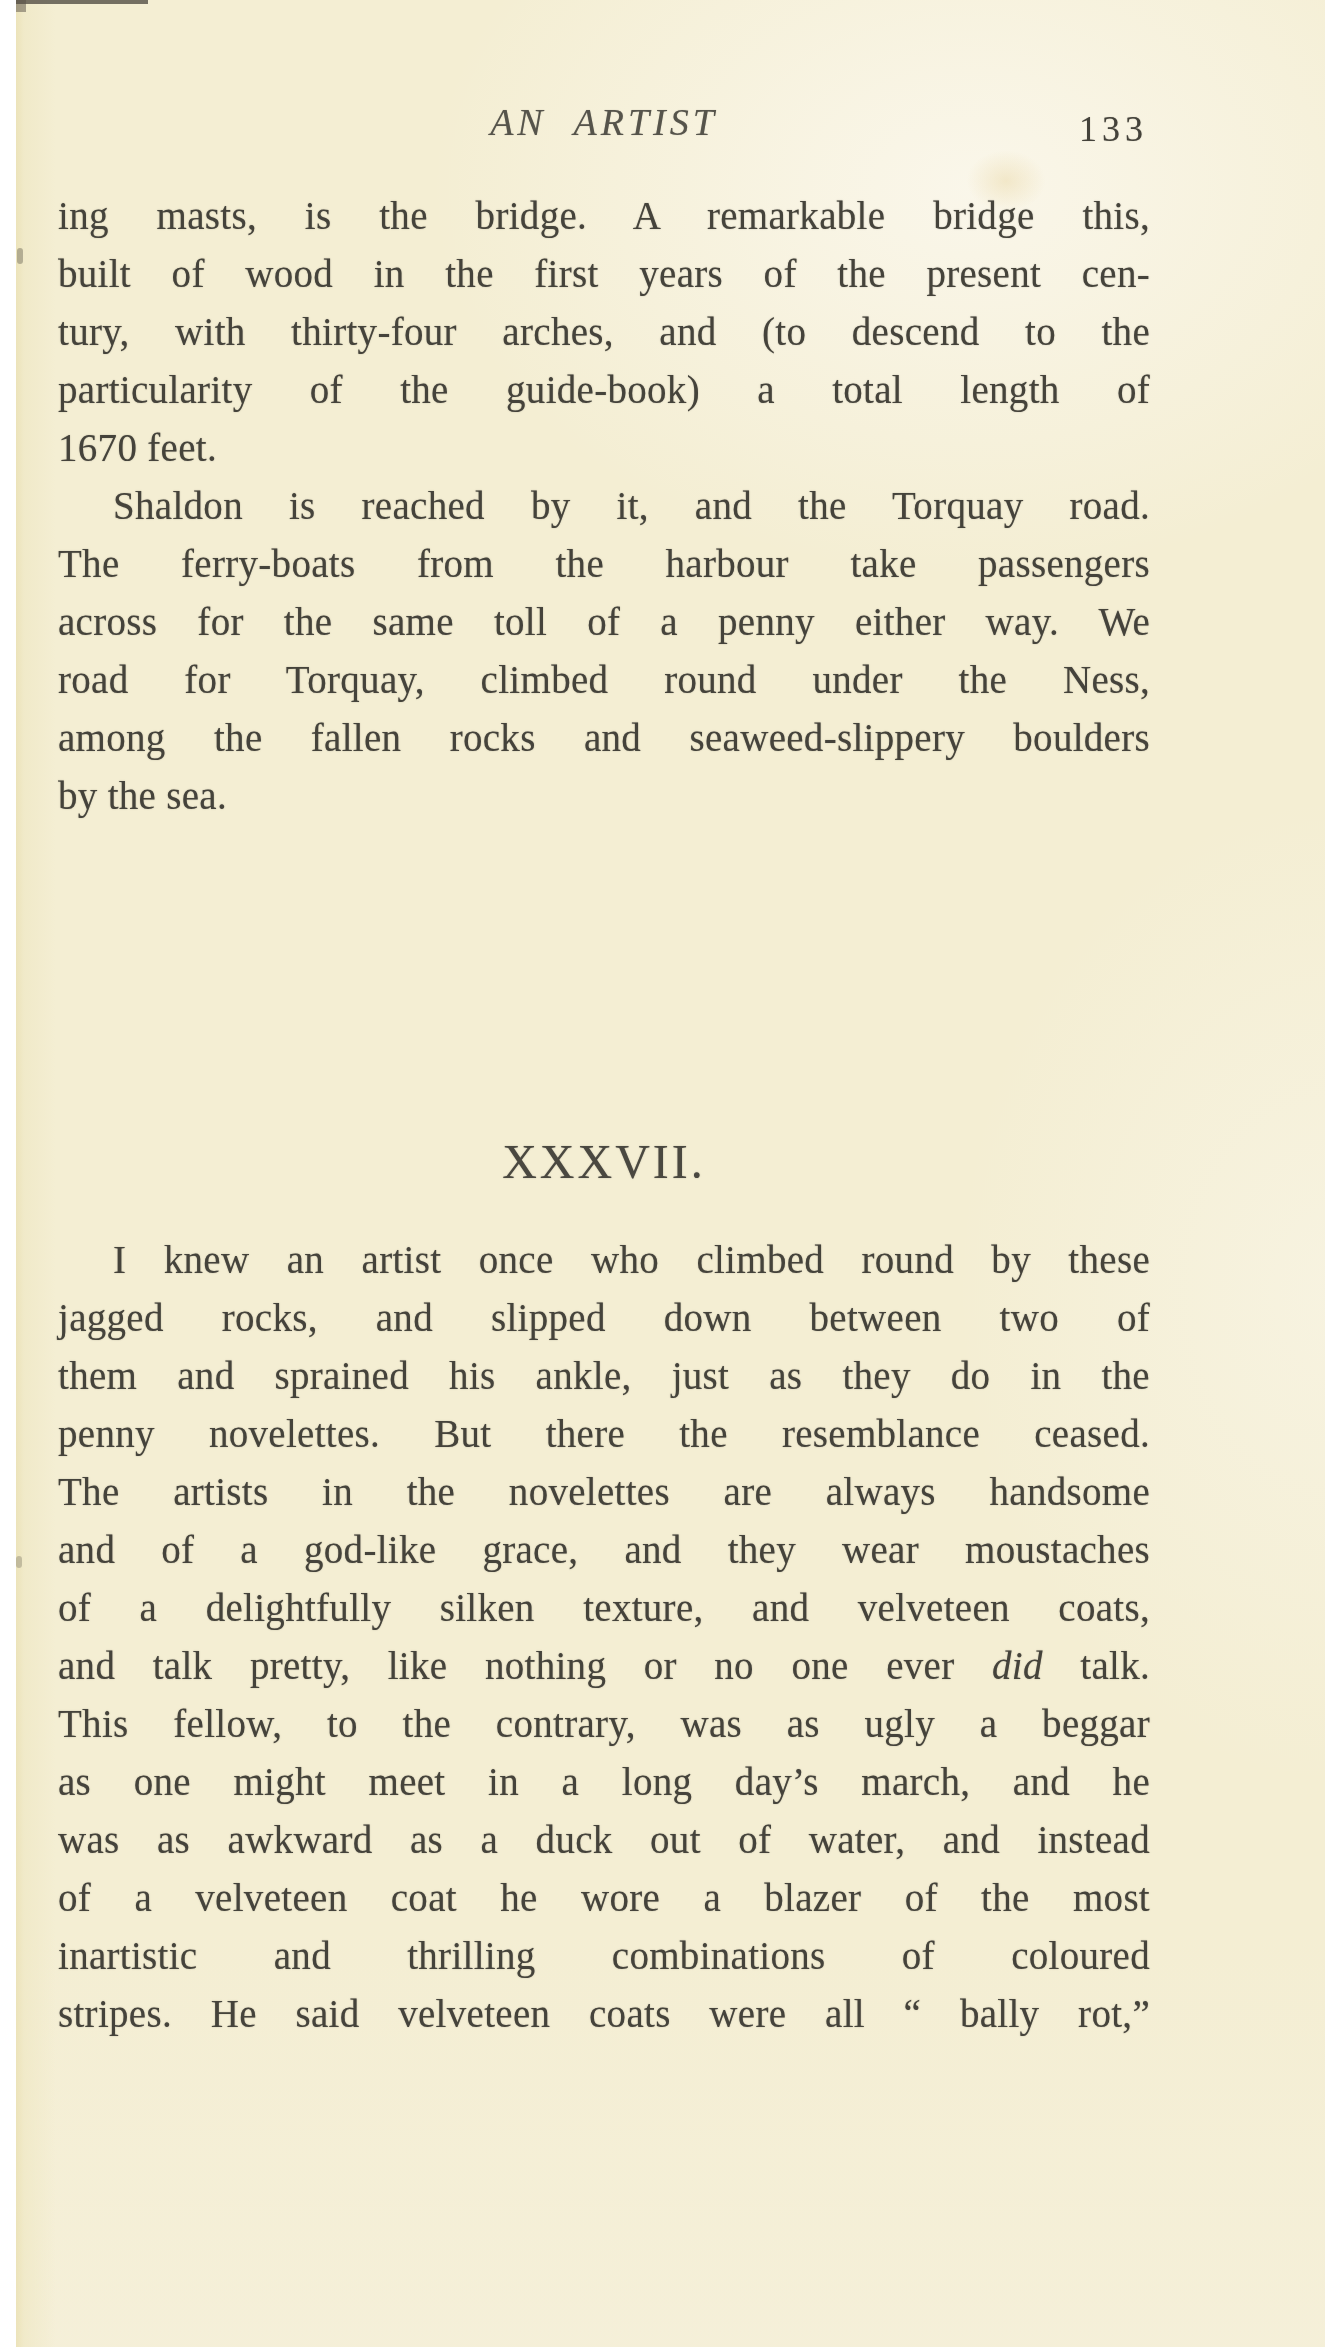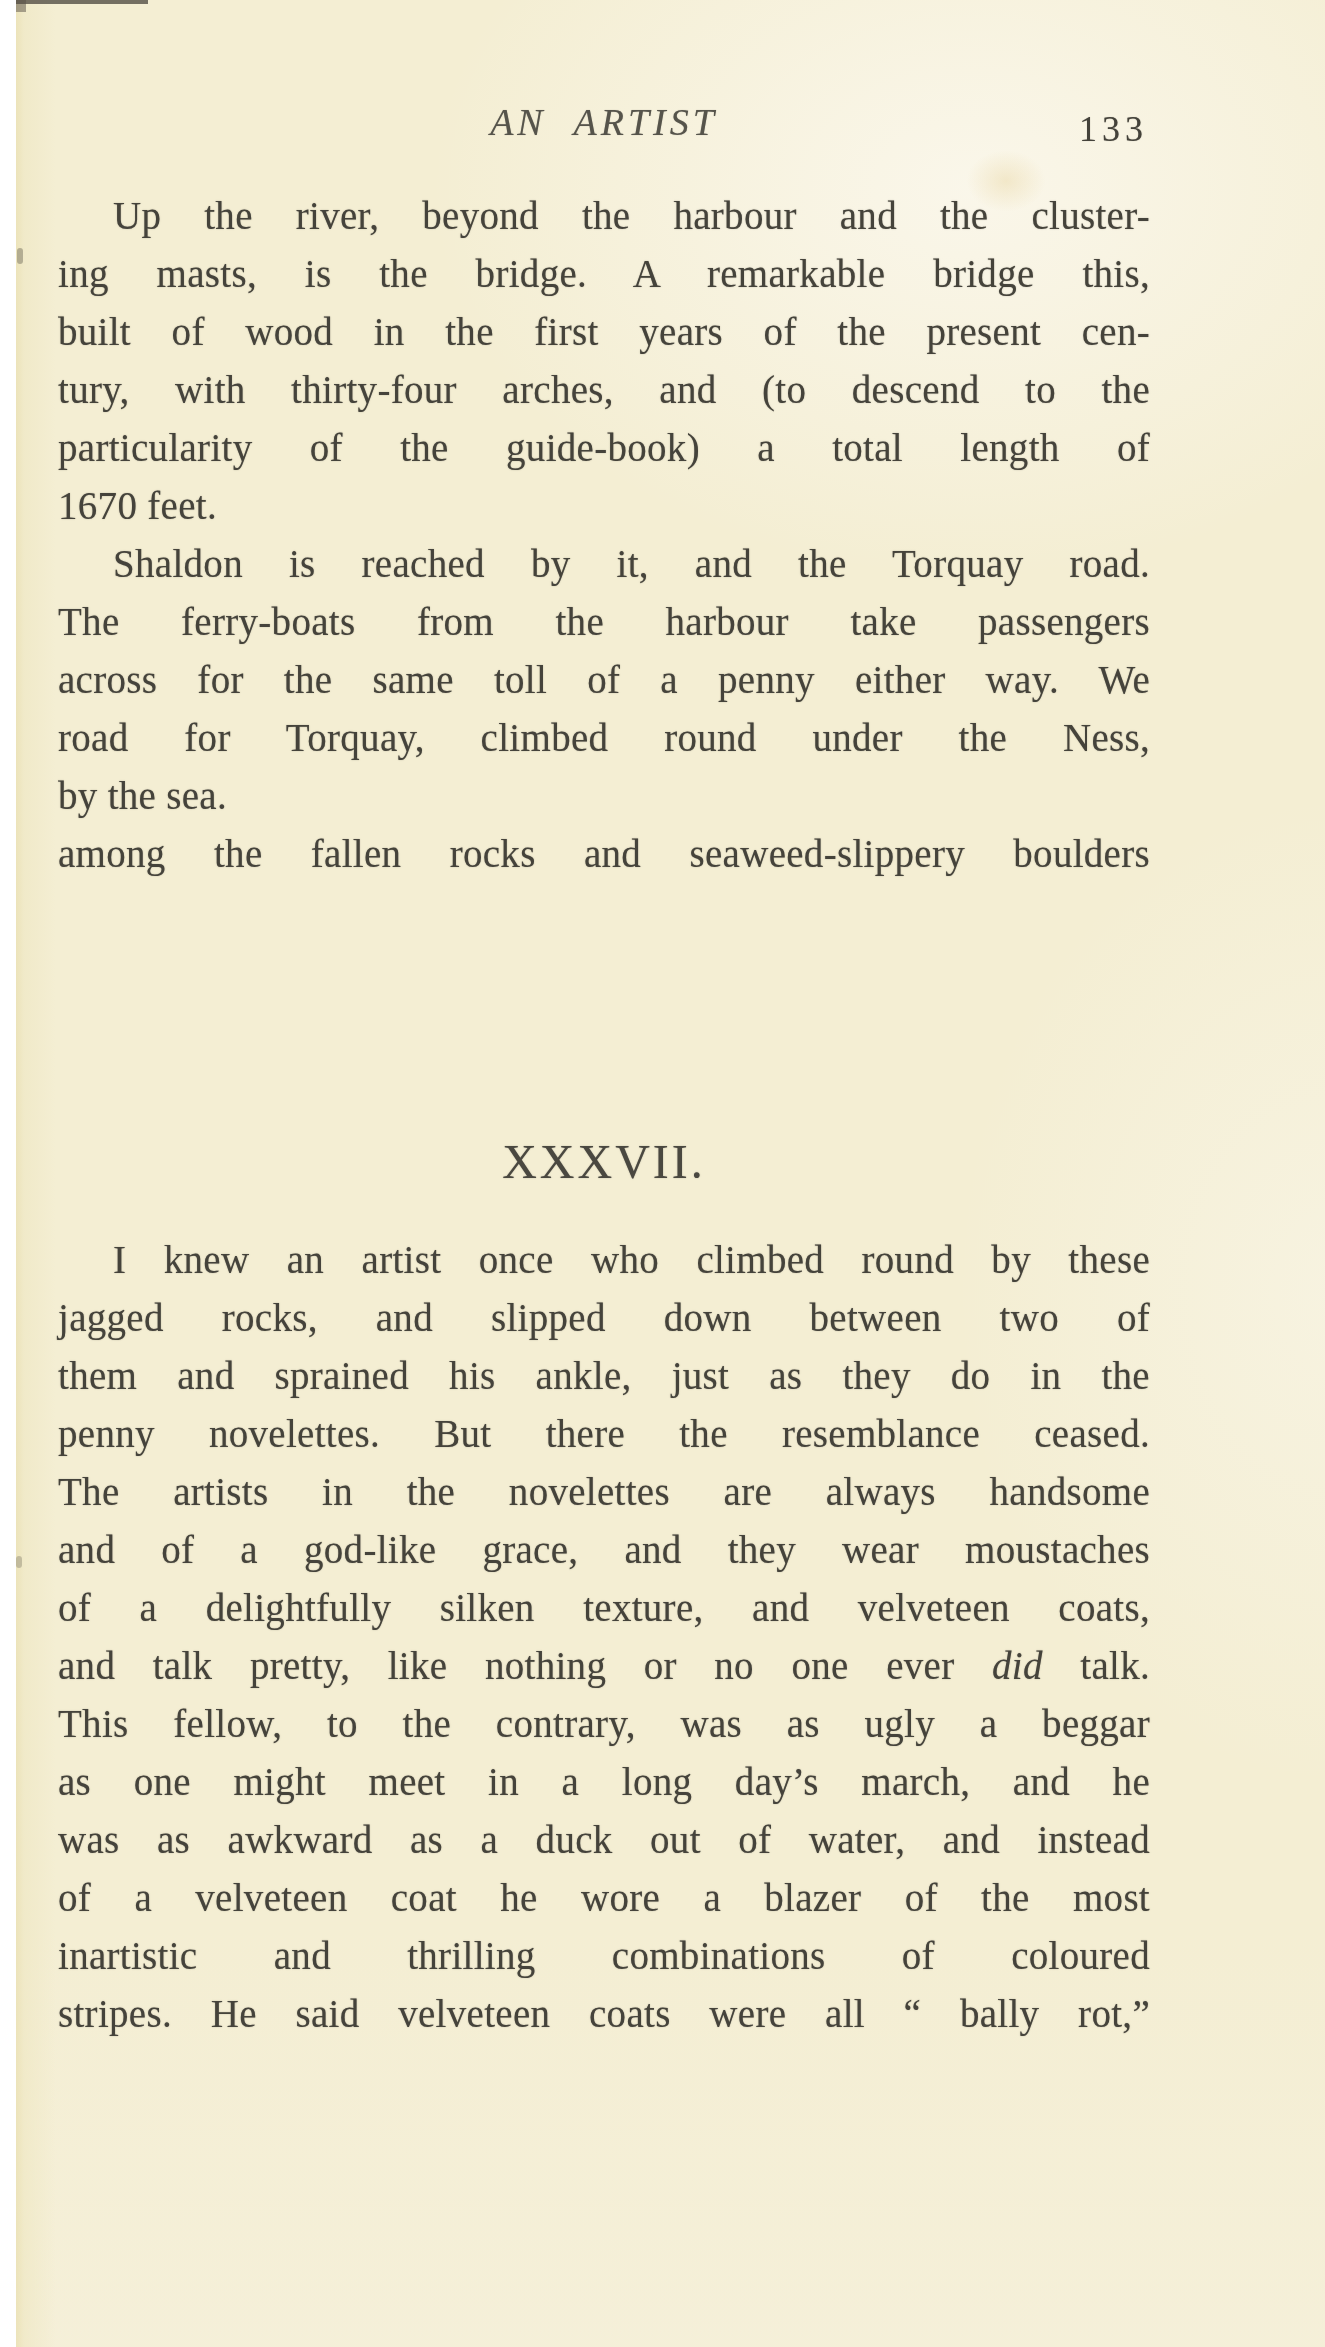--- a/index.html
+++ b/index.html
@@ -64,33 +64,32 @@
   <div class="artifact speck1"></div>
   <div class="artifact speck2"></div>
   <div class="artifact stain"></div>
 
   <div class="header col">
     <div class="title">AN ARTIST</div>
     <div class="folio">133</div>
   </div>
 
   <div class="body1 col body-block">
-    <div class="line first">Up the river, beyond the harbour and the cluster-</div>
     <div class="line">ing masts, is the bridge.  A remarkable bridge this,</div>
     <div class="line">built of wood in the first years of the present cen-</div>
     <div class="line">tury, with thirty-four arches, and (to descend to the</div>
     <div class="line">particularity of the guide-book) a total length of</div>
     <div class="line endp">1670 feet.</div>
 
     <div class="line first">Shaldon is reached by it, and the Torquay road.</div>
     <div class="line">The ferry-boats from the harbour take passengers</div>
     <div class="line">across for the same toll of a penny either way.  We</div>
     <div class="line">road for Torquay, climbed round under the Ness,</div>
+    <div class="line">among the fallen rocks and seaweed-slippery boulders</div>
     <div class="line endp">by the sea.</div>
-    <div class="line">among the fallen rocks and seaweed-slippery boulders</div>
   </div>
 
   <div class="heading col">XXXVII.</div>
 
   <div class="body2 col body-block">
     <div class="line first">I knew an artist once who climbed round by these</div>
     <div class="line">jagged rocks, and slipped down between two of</div>
     <div class="line">them and sprained his ankle, just as they do in the</div>
     <div class="line">penny novelettes.  But there the resemblance ceased.</div>
     <div class="line">The artists in the novelettes are always handsome</div>

